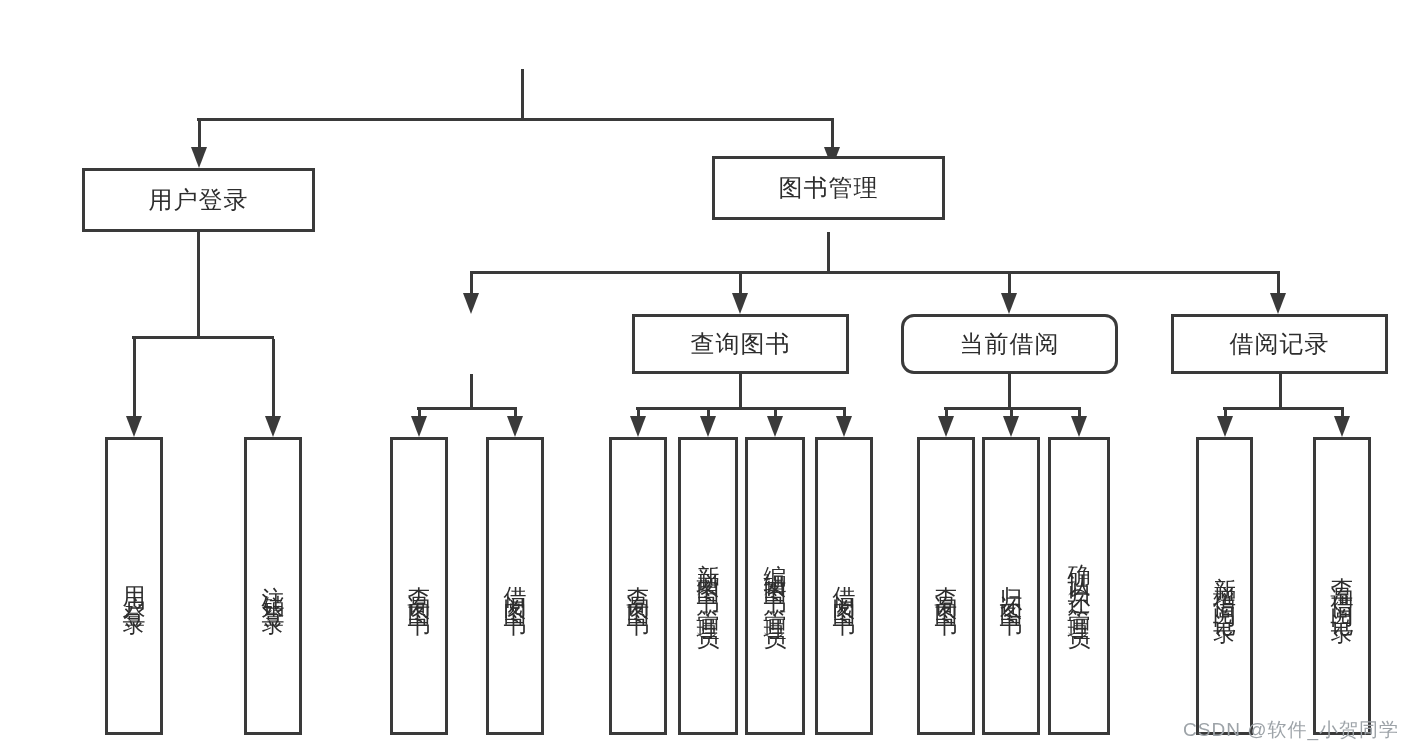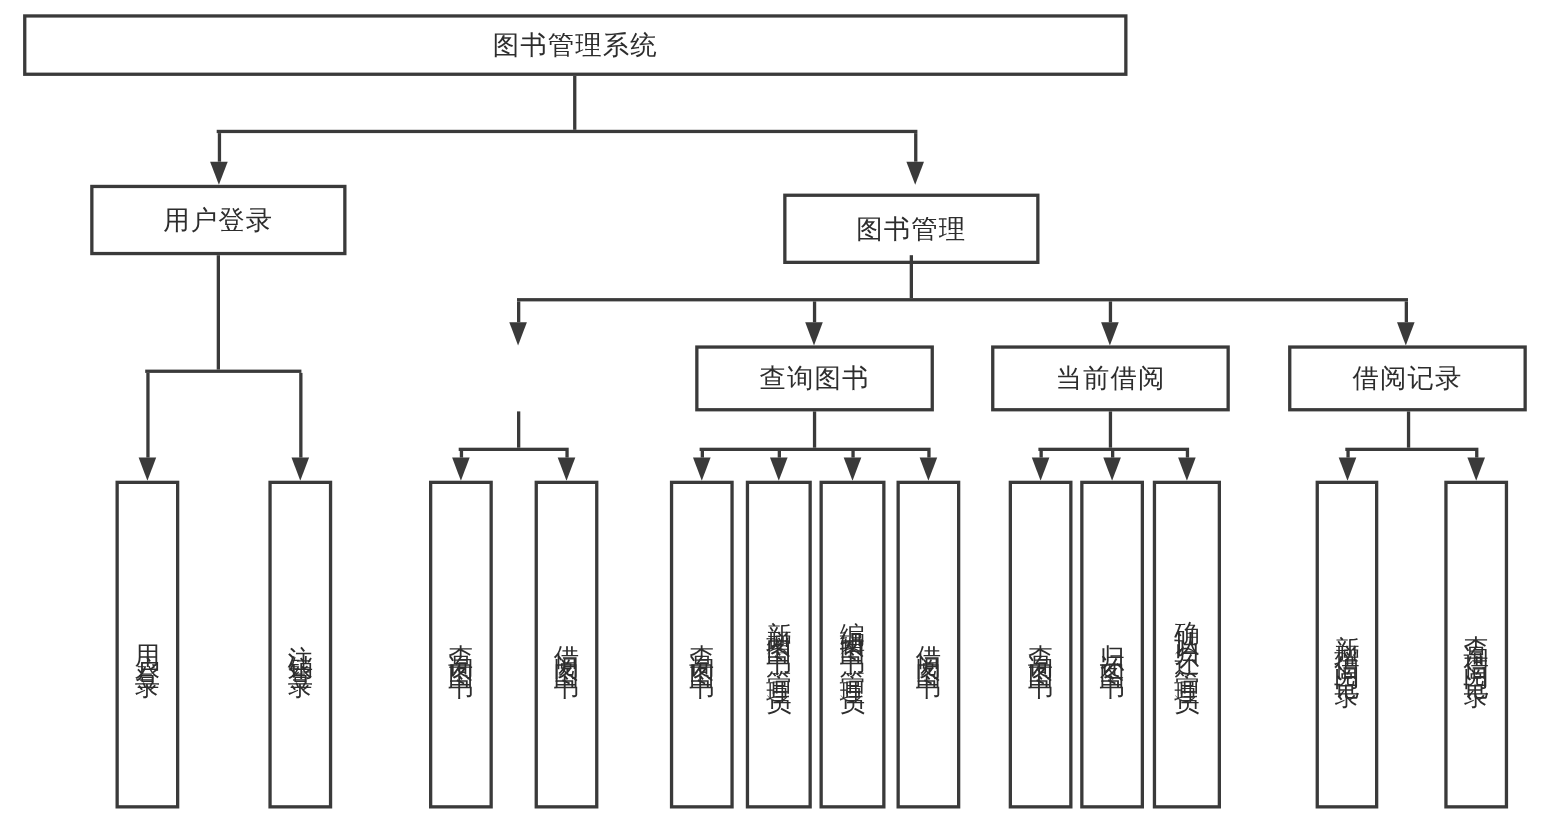--- a/index.html
+++ b/index.html
@@ -46,52 +46,51 @@
     font-size: 19px;
     color: #9da3a8;
     letter-spacing: 1px;
   }
 </style>
 </head>
 <body>
 
 <div id="canvas">
 
-  <div class="box" style="left:21px; top:13px; width:1004px; height:56px;">图书管理系统</div>
 
   <div class="v" style="left:521px; top:69px; height:49px;"></div>
   <div class="h" style="left:197px; top:118px; width:637px;"></div>
   <div class="v" style="left:198px; top:121px; height:26px;"></div>
   <div class="arr" style="left:191px; top:147px;"></div>
   <div class="v" style="left:831px; top:121px; height:26px;"></div>
   <div class="arr" style="left:824px; top:147px;"></div>
 
   <div class="box" style="left:82px; top:168px; width:233px; height:64px;">用户登录</div>
-  <div class="box" style="left:712px; top:176px; width:233px; height:64px;">图书管理</div>
+  <div class="box" style="left:712px; top:156px; width:233px; height:64px;">图书管理</div>
 
   <div class="v" style="left:197px; top:232px; height:104px;"></div>
   <div class="h" style="left:132px; top:336px; width:142px;"></div>
   <div class="v" style="left:133px; top:339px; height:77px;"></div>
   <div class="arr" style="left:126px; top:416px;"></div>
   <div class="v" style="left:272px; top:339px; height:77px;"></div>
   <div class="arr" style="left:265px; top:416px;"></div>
 
   <div class="v" style="left:827px; top:232px; height:39px;"></div>
   <div class="h" style="left:470px; top:271px; width:810px;"></div>
   <div class="v" style="left:470px; top:274px; height:19px;"></div>
   <div class="arr" style="left:463px; top:293px;"></div>
   <div class="v" style="left:739px; top:274px; height:19px;"></div>
   <div class="arr" style="left:732px; top:293px;"></div>
   <div class="v" style="left:1008px; top:274px; height:19px;"></div>
   <div class="arr" style="left:1001px; top:293px;"></div>
   <div class="v" style="left:1277px; top:274px; height:19px;"></div>
   <div class="arr" style="left:1270px; top:293px;"></div>
 
   <div class="box" style="left:632px; top:314px; width:217px; height:60px;">查询图书</div>
-  <div class="box" style="left:901px; top:314px; width:217px; height:60px;">当前借阅</div>
+  <div class="box" style="left:901px; top:314px; width:217px; height:60px;border-radius:13px;">当前借阅</div>
   <div class="box" style="left:1171px; top:314px; width:217px; height:60px;">借阅记录</div>
 
   <div class="v" style="left:470px; top:374px; height:33px;"></div>
   <div class="h" style="left:417px; top:407px; width:100px;"></div>
   <div class="v" style="left:418px; top:410px; height:6px;"></div>
   <div class="arr" style="left:411px; top:416px;"></div>
   <div class="v" style="left:514px; top:410px; height:6px;"></div>
   <div class="arr" style="left:507px; top:416px;"></div>
 
   <div class="v" style="left:739px; top:374px; height:33px;"></div>
@@ -132,14 +131,15 @@
   <div class="box vbox" style="left:745px; top:437px; width:60px; height:298px;">编辑图书（管理员）</div>
   <div class="box vbox" style="left:815px; top:437px; width:58px; height:298px;">借阅图书</div>
 
   <div class="box vbox" style="left:917px; top:437px; width:58px; height:298px;">查询图书</div>
   <div class="box vbox" style="left:982px; top:437px; width:58px; height:298px;">归还图书</div>
   <div class="box vbox" style="left:1048px; top:437px; width:62px; height:298px;">确认归还（管理员）</div>
 
   <div class="box vbox" style="left:1196px; top:437px; width:57px; height:298px;">新增借阅记录</div>
   <div class="box vbox" style="left:1313px; top:437px; width:58px; height:298px;">查询借阅记录</div>
 
+  <div class="watermark">CSDN @软件_小贺同学</div>
 
 </div>
 
 </body></html>

